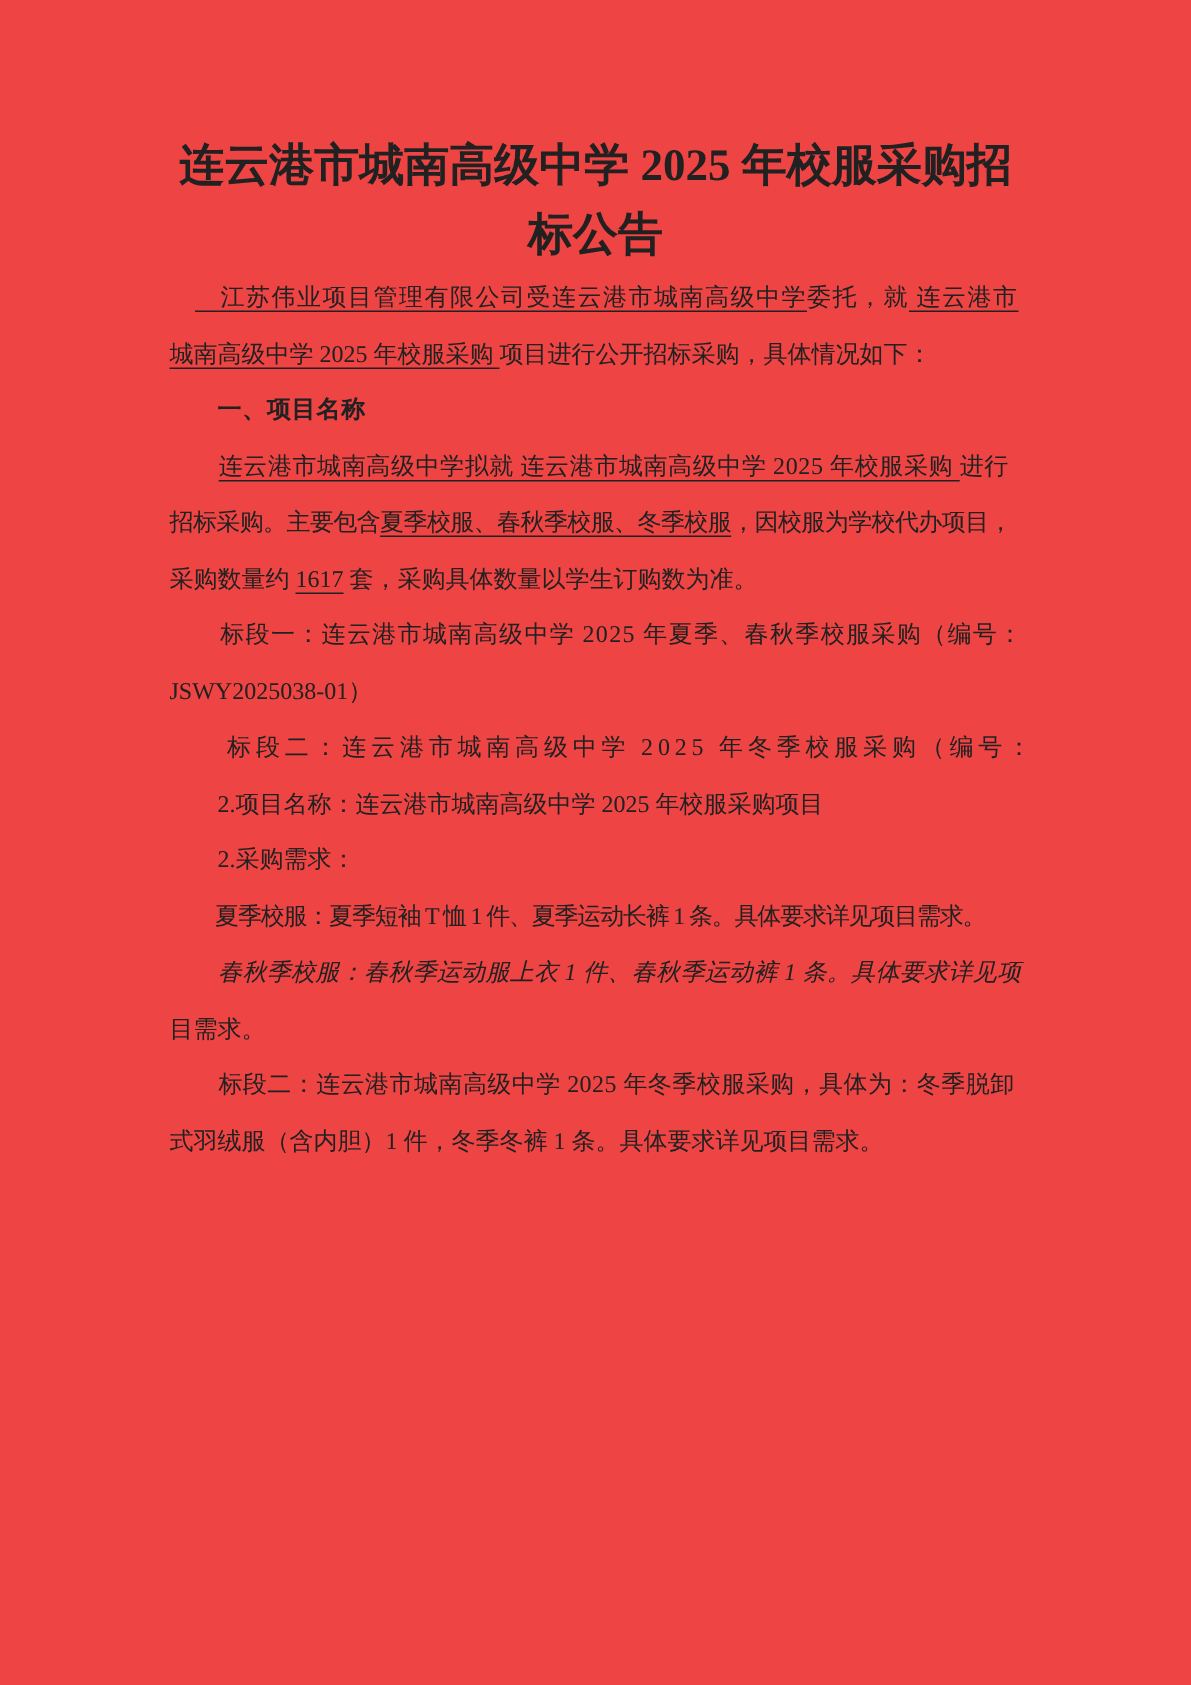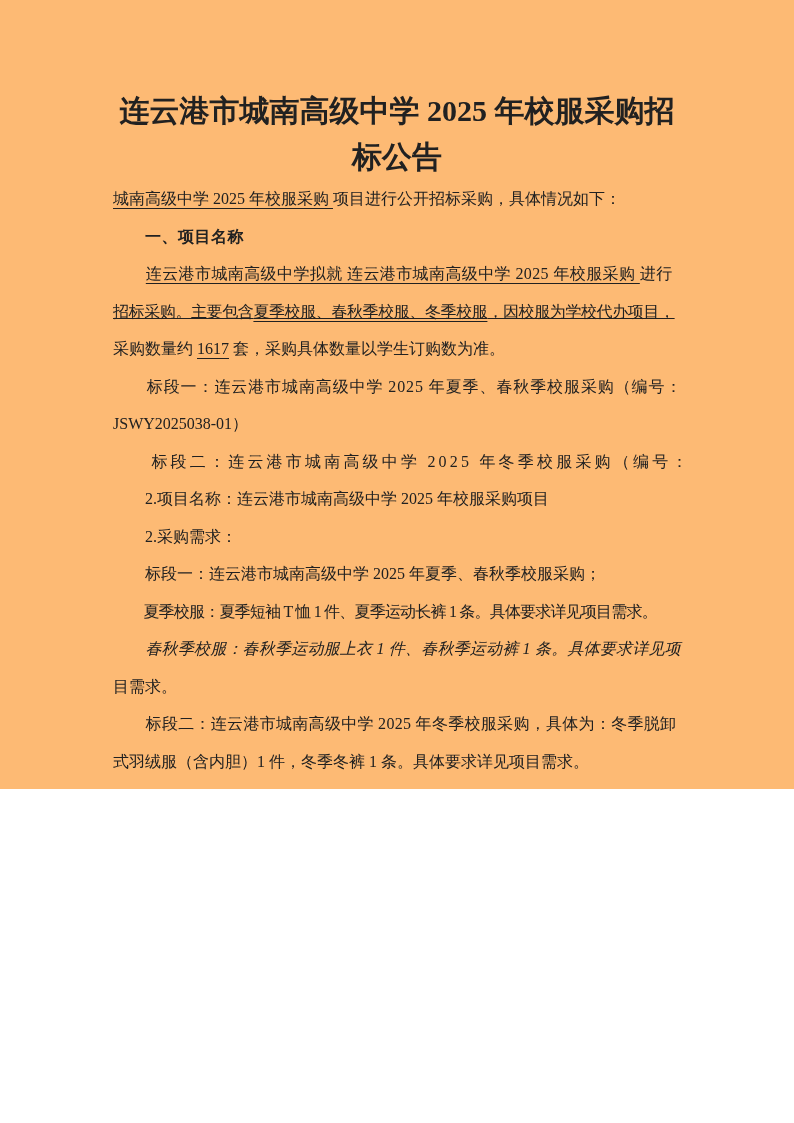--- a/index.html
+++ b/index.html
@@ -3,23 +3,23 @@
 <meta charset="utf-8">
 <style>
   html, body {
     margin: 0;
     padding: 0;
     background: #ffffff;
   }
   .page {
     position: relative;
     width: 794px;
-    height: 789px;
+    height: 1123px;
     margin: 0 auto;
-    background: #fdba74;
+    background: #ef4444;
     overflow: hidden;
     font-family: "Liberation Serif", "DejaVu Serif", serif;
     color: #212121;
   }
   .doc {
     padding: 88px 113px 0 113px;
   }
   .block { margin: 0; }
   .line {
     font-size: 16px;
@@ -49,47 +49,45 @@
 </head>
 <body>
 
 <div class="page">
   <div class="doc">
       <div class="block title">
         <div class="line"><span class="seg">连云港市城南高级中学 2025 年校服采购招</span></div>
         <div class="line"><span class="seg">标公告</span></div>
       </div>
       <div class="block body">
+        <div class="line" style="letter-spacing: 1px;"><span class="seg">　</span><span class="seg u">　江苏伟业项目管理有限公司受连云港市城南高级中学</span><span class="seg">委托，就</span><span class="seg u"> 连云港市</span></div>
         <div class="line"><span class="seg u">城南高级中学 2025 年校服采购 </span><span class="seg">项目进行公开招标采购，具体情况如下：</span></div>
       </div>
       <div class="block heading">
         <div class="line"><span class="seg">　　</span><span class="seg b">一、项目名称</span></div>
       </div>
       <div class="block body">
         <div class="line" style="letter-spacing: 0.4px;"><span class="seg">　　</span><span class="seg u">连云港市城南高级中学拟就 连云港市城南高级中学 2025 年校服采购 </span><span class="seg">进行</span></div>
-        <div class="line" style="letter-spacing: -0.4px; text-decoration: underline;"><span class="seg">招标采购。主要包含</span><span class="seg u">夏季校服、春秋季校服、冬季校服</span><span class="seg">，因校服为学校代办项目，</span></div>
+        <div class="line" style="letter-spacing: -0.4px;"><span class="seg">招标采购。主要包含</span><span class="seg u">夏季校服、春秋季校服、冬季校服</span><span class="seg">，因校服为学校代办项目，</span></div>
         <div class="line"><span class="seg">采购数量约 </span><span class="seg u">1617</span><span class="seg"> 套，采购具体数量以学生订购数为准。</span></div>
       </div>
       <div class="block body">
         <div class="line" style="letter-spacing: 0.9px;"><span class="seg">　　标段一：连云港市城南高级中学 2025 年夏季、春秋季校服采购（</span><span class="seg b">编号：</span></div>
         <div class="line"><span class="seg">JSWY2025038-01）</span></div>
       </div>
       <div class="block body">
         <div class="line" style="letter-spacing: 3.2px;"><span class="seg">　　标段二：连云港市城南高级中学 2025 年冬季校服采购（</span><span class="seg b">编号：</span></div>
       </div>
       <div class="block body">
         <div class="line"><span class="seg">　　2.项目名称：连云港市城南高级中学 2025 年校服采购项目</span></div>
       </div>
       <div class="block body">
         <div class="line"><span class="seg">　　2.采购需求：</span></div>
       </div>
       <div class="block body">
-        <div class="line"><span class="seg">　　标段一：连云港市城南高级中学 2025 年夏季、春秋季校服采购；</span></div>
-      </div>
-      <div class="block body">
         <div class="line" style="letter-spacing: -0.8px;"><span class="seg">　　夏季校服：夏季短袖 T 恤 1 件、夏季运动长裤 1 条。具体要求详见项目需求。</span></div>
       </div>
       <div class="block body">
         <div class="line" style="letter-spacing: 0.2px; font-style: italic;"><span class="seg">　　春秋季校服：春秋季运动服上衣 1 件、春秋季运动裤 1 条。具体要求详见项</span></div>
         <div class="line"><span class="seg">目需求。</span></div>
       </div>
       <div class="block body">
         <div class="line" style="letter-spacing: 0.3px;"><span class="seg">　　标段二：连云港市城南高级中学 2025 年冬季校服采购，具体为：冬季脱卸</span></div>
         <div class="line"><span class="seg">式羽绒服（含内胆）1 件，冬季冬裤 1 条。具体要求详见项目需求。</span></div>
       </div>

